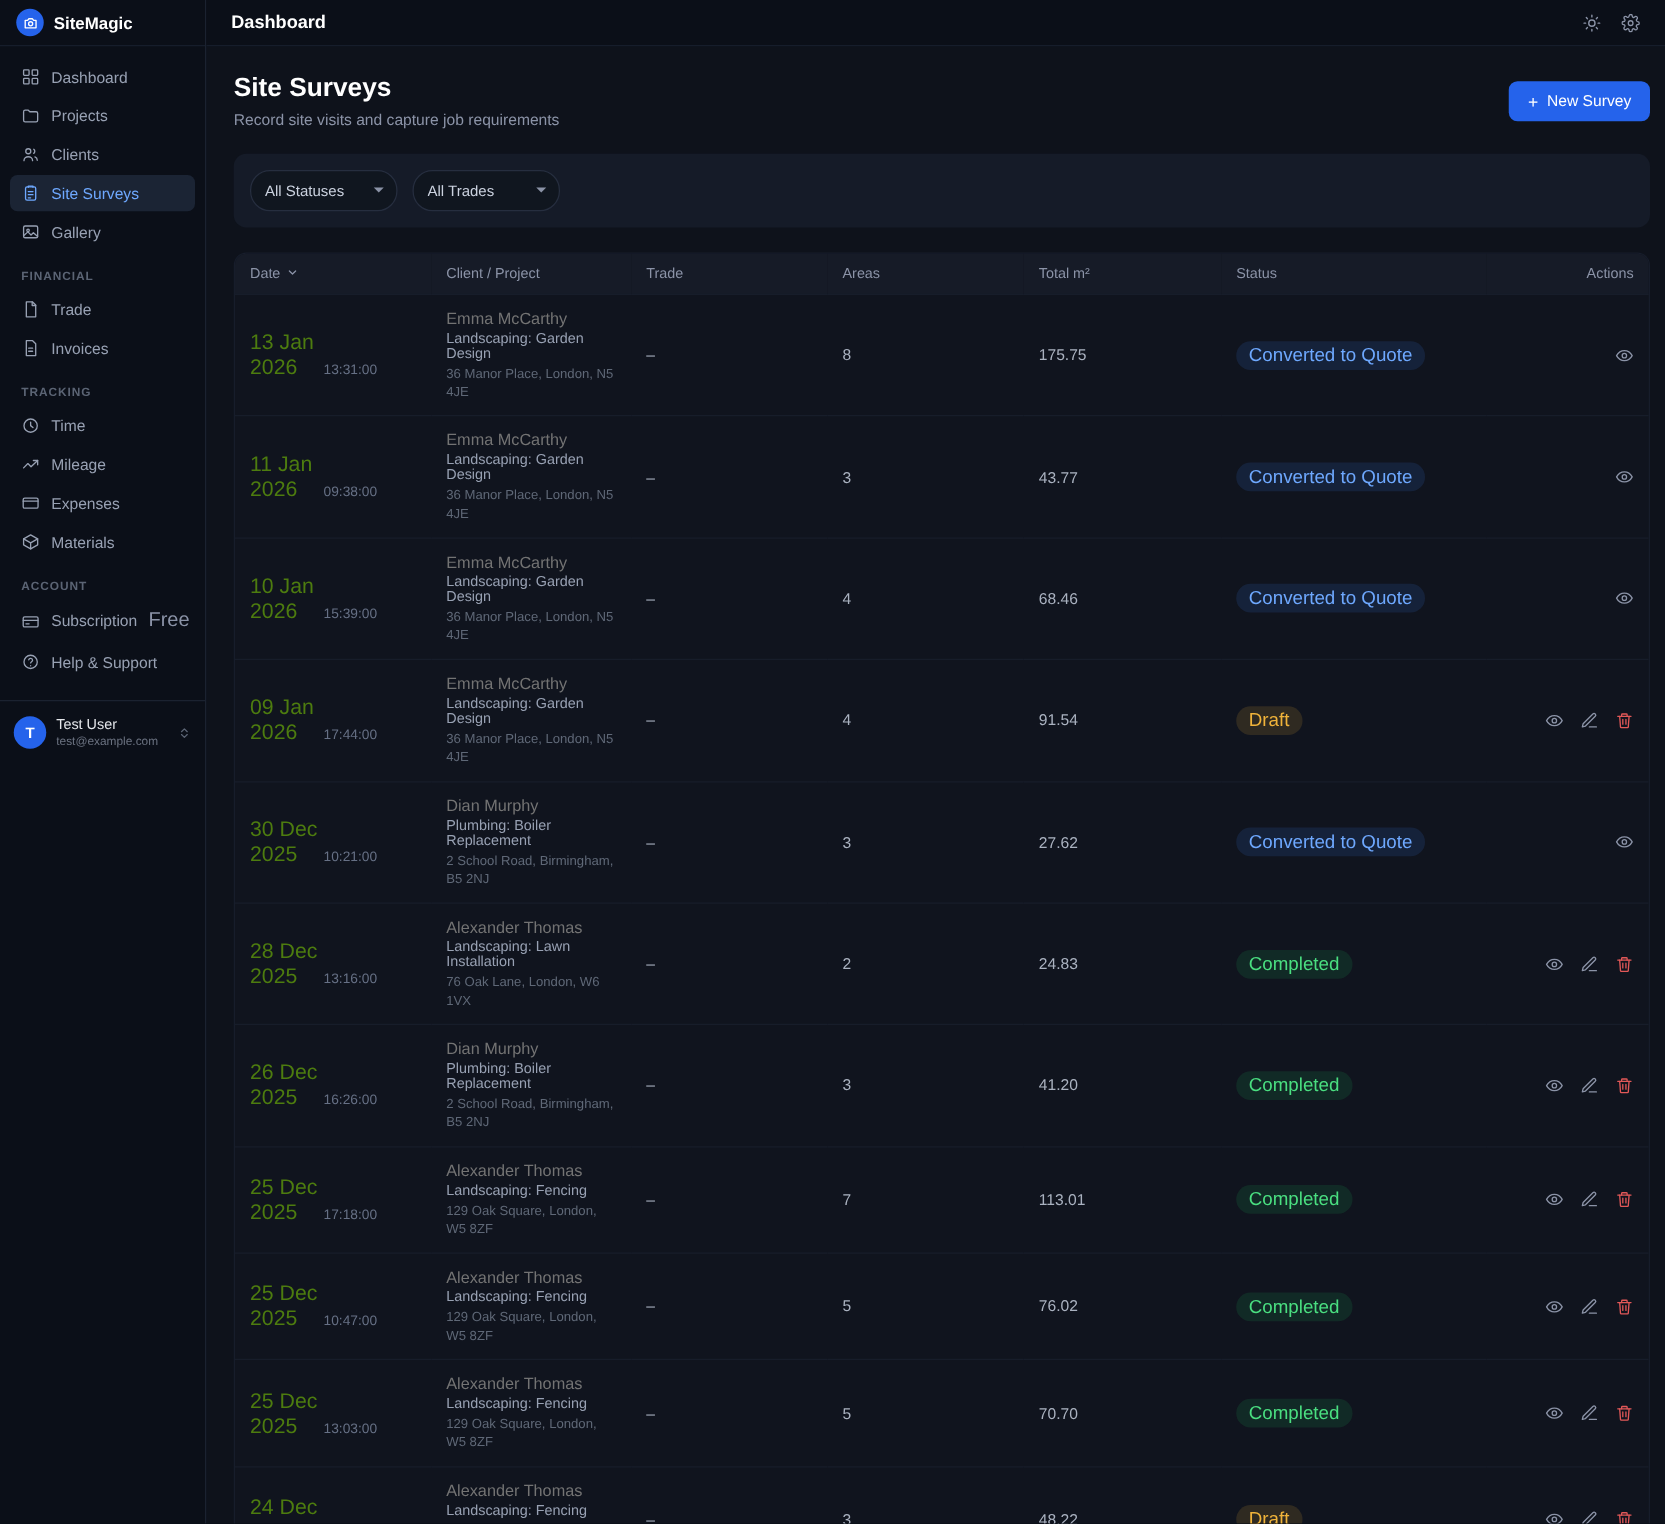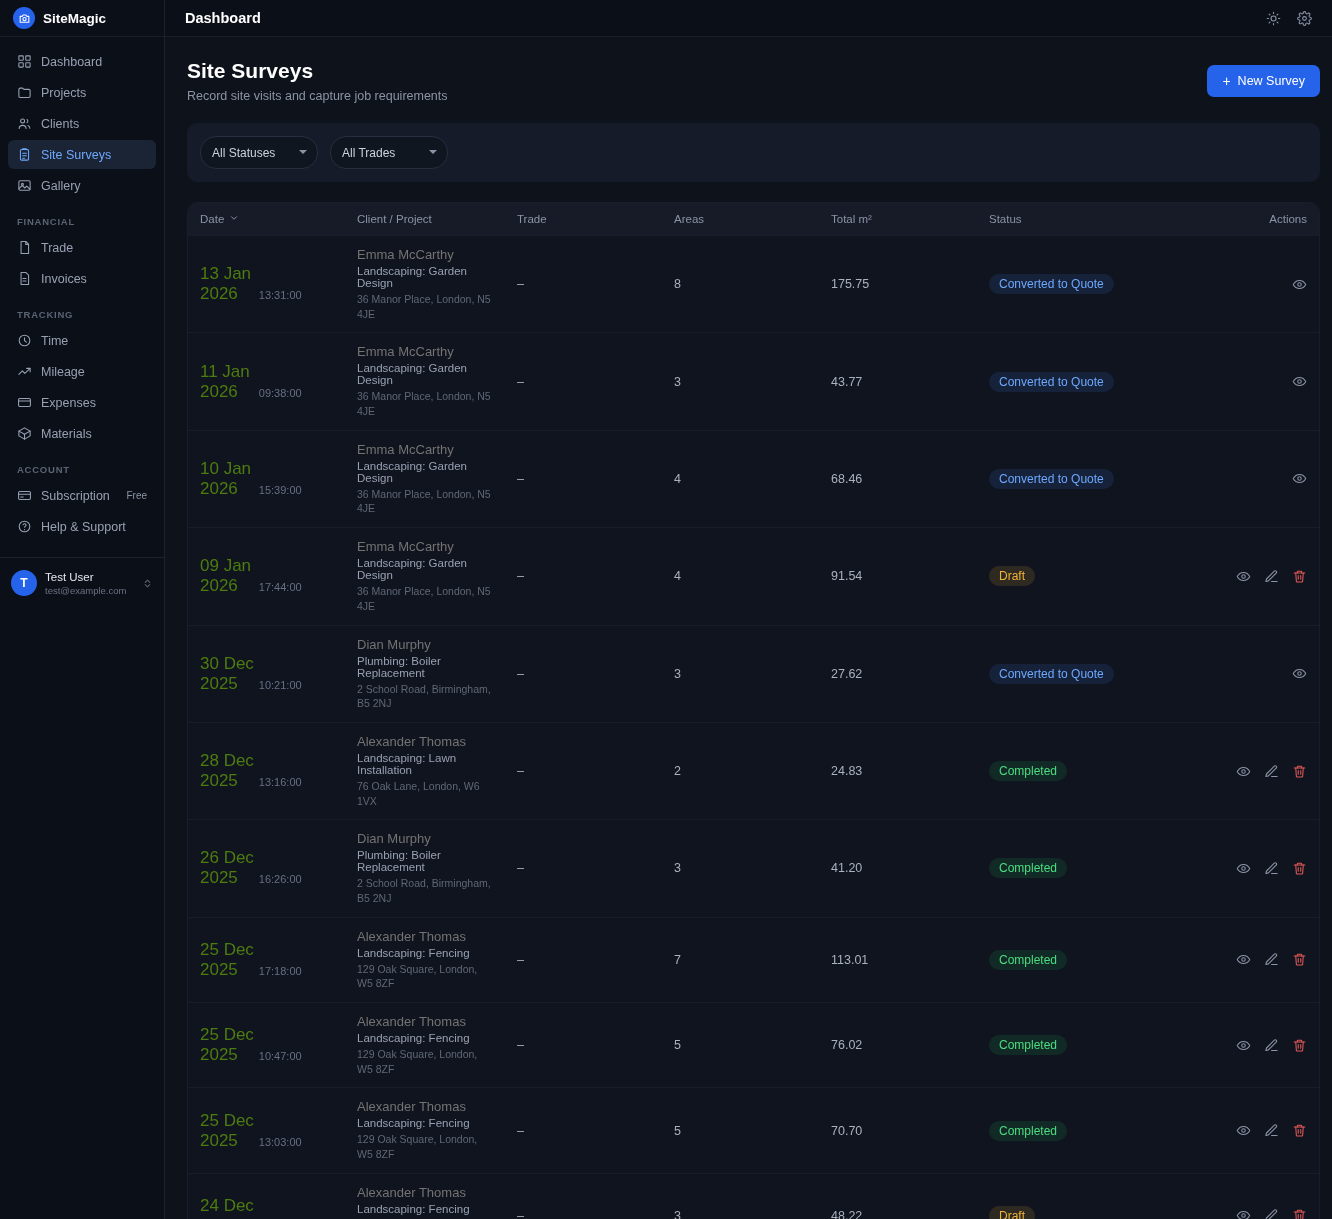--- a/index.html
+++ b/index.html
@@ -12,21 +12,21 @@
   .sidebar{width:165px;flex-shrink:0;background:#0b0f18;border-right:1px solid #1b2230;display:flex;flex-direction:column}
   .logo-row{display:flex;align-items:center;gap:8px;padding:0 13px;height:37px;border-bottom:1px solid #161d2b}
   .logo-badge{width:22px;height:22px;border-radius:50%;background:var(--accent,#2563eb);display:flex;align-items:center;justify-content:center;color:#fff;flex-shrink:0}
   .logo-badge svg{width:13px;height:13px}
   .logo-text{font-weight:bold;font-size:13.5px;color:#fff}
   .nav{padding:10px 8px 0}
   .nav-item{display:flex;align-items:center;gap:9px;padding:7px 9px;border-radius:6px;color:#98a1b3;font-size:12.5px;cursor:pointer;margin-bottom:2px}
   .nav-item svg{width:15px;height:15px;flex-shrink:0}
   .nav-item.active{background:#1b2434;color:#6ea8fe}
   .section-title{font-size:9.5px;letter-spacing:.08em;color:#5b6474;padding:14px 9px 6px;font-weight:bold}
-  .badge-free{margin-left:auto;font-size:10px;color:#8b93a7}
+  .badge-free{margin-left:auto;font-size:16px;color:#8b93a7}
   .user-box{margin-top:14px;border-top:1px solid #1b2230;padding:12px 11px;display:flex;align-items:center;gap:8px;cursor:pointer}
   .avatar{width:26px;height:26px;border-radius:50%;background:var(--accent,#2563eb);color:#fff;display:flex;align-items:center;justify-content:center;font-size:12px;font-weight:bold;flex-shrink:0}
   .user-meta{flex:1;min-width:0}
   .user-name{font-size:11.5px;color:#e5e7eb;font-weight:normal;margin-bottom:2px}
   .user-email{font-size:9.5px;color:#6b7280;white-space:nowrap;overflow:hidden;text-overflow:ellipsis}
   .user-chevron{color:#5b6474}
   .user-chevron svg{width:11px;height:11px}
 
   
   .main{flex:1;display:flex;flex-direction:column;min-width:0;overflow:hidden}
@@ -58,21 +58,21 @@
   thead th.c-actions{text-align:right}
   .th-sort{display:inline-flex;gap:5px;cursor:pointer}
   .th-sort svg{width:10px;height:10px}
   tbody td{padding:11px 12px;border-top:1px solid #171d2a;vertical-align:middle}
   .cell-date .d{color:#4d7c0f;font-size:17px}
   .cell-date .t{color:#667085;font-size:11px;margin-left:21px}
   .client-name{color:#737373;font-size:13px;font-weight:500;margin-bottom:3px}
   .project-name{color:#98a1b3;font-size:11.5px;margin-bottom:3px}
   .address{color:#5f6877;font-size:10.5px;line-height:1.4}
   .c-trade,.c-areas,.c-total{color:#aab2c0;font-size:12.5px}
-  .badge{display:inline-block;padding:3px 10px;border-radius:999px;font-size:12px;white-space:nowrap}
+  .badge{display:inline-block;padding:3px 10px;border-radius:999px;font-size:15px;white-space:nowrap}
   .badge-converted{background:rgba(59,130,246,.13);color:var(--status_converted,#6ea8fe)}
   .badge-completed{background:rgba(34,197,94,.13);color:var(--status_completed,#4ade80)}
   .badge-draft{background:rgba(240,179,58,.14);color:var(--status_draft,#f0b33a)}
   .c-actions{text-align:right}
   .actions-wrap{display:flex;justify-content:flex-end;gap:13px;align-items:center}
   .act-btn{background:none;border:none;cursor:pointer;padding:0;display:inline-flex}
   .act-btn svg{width:15px;height:15px}
   .act-view,.act-edit{color:#8b93a7}
   .act-delete{color:var(--delete,#e25858)}
 </style>

